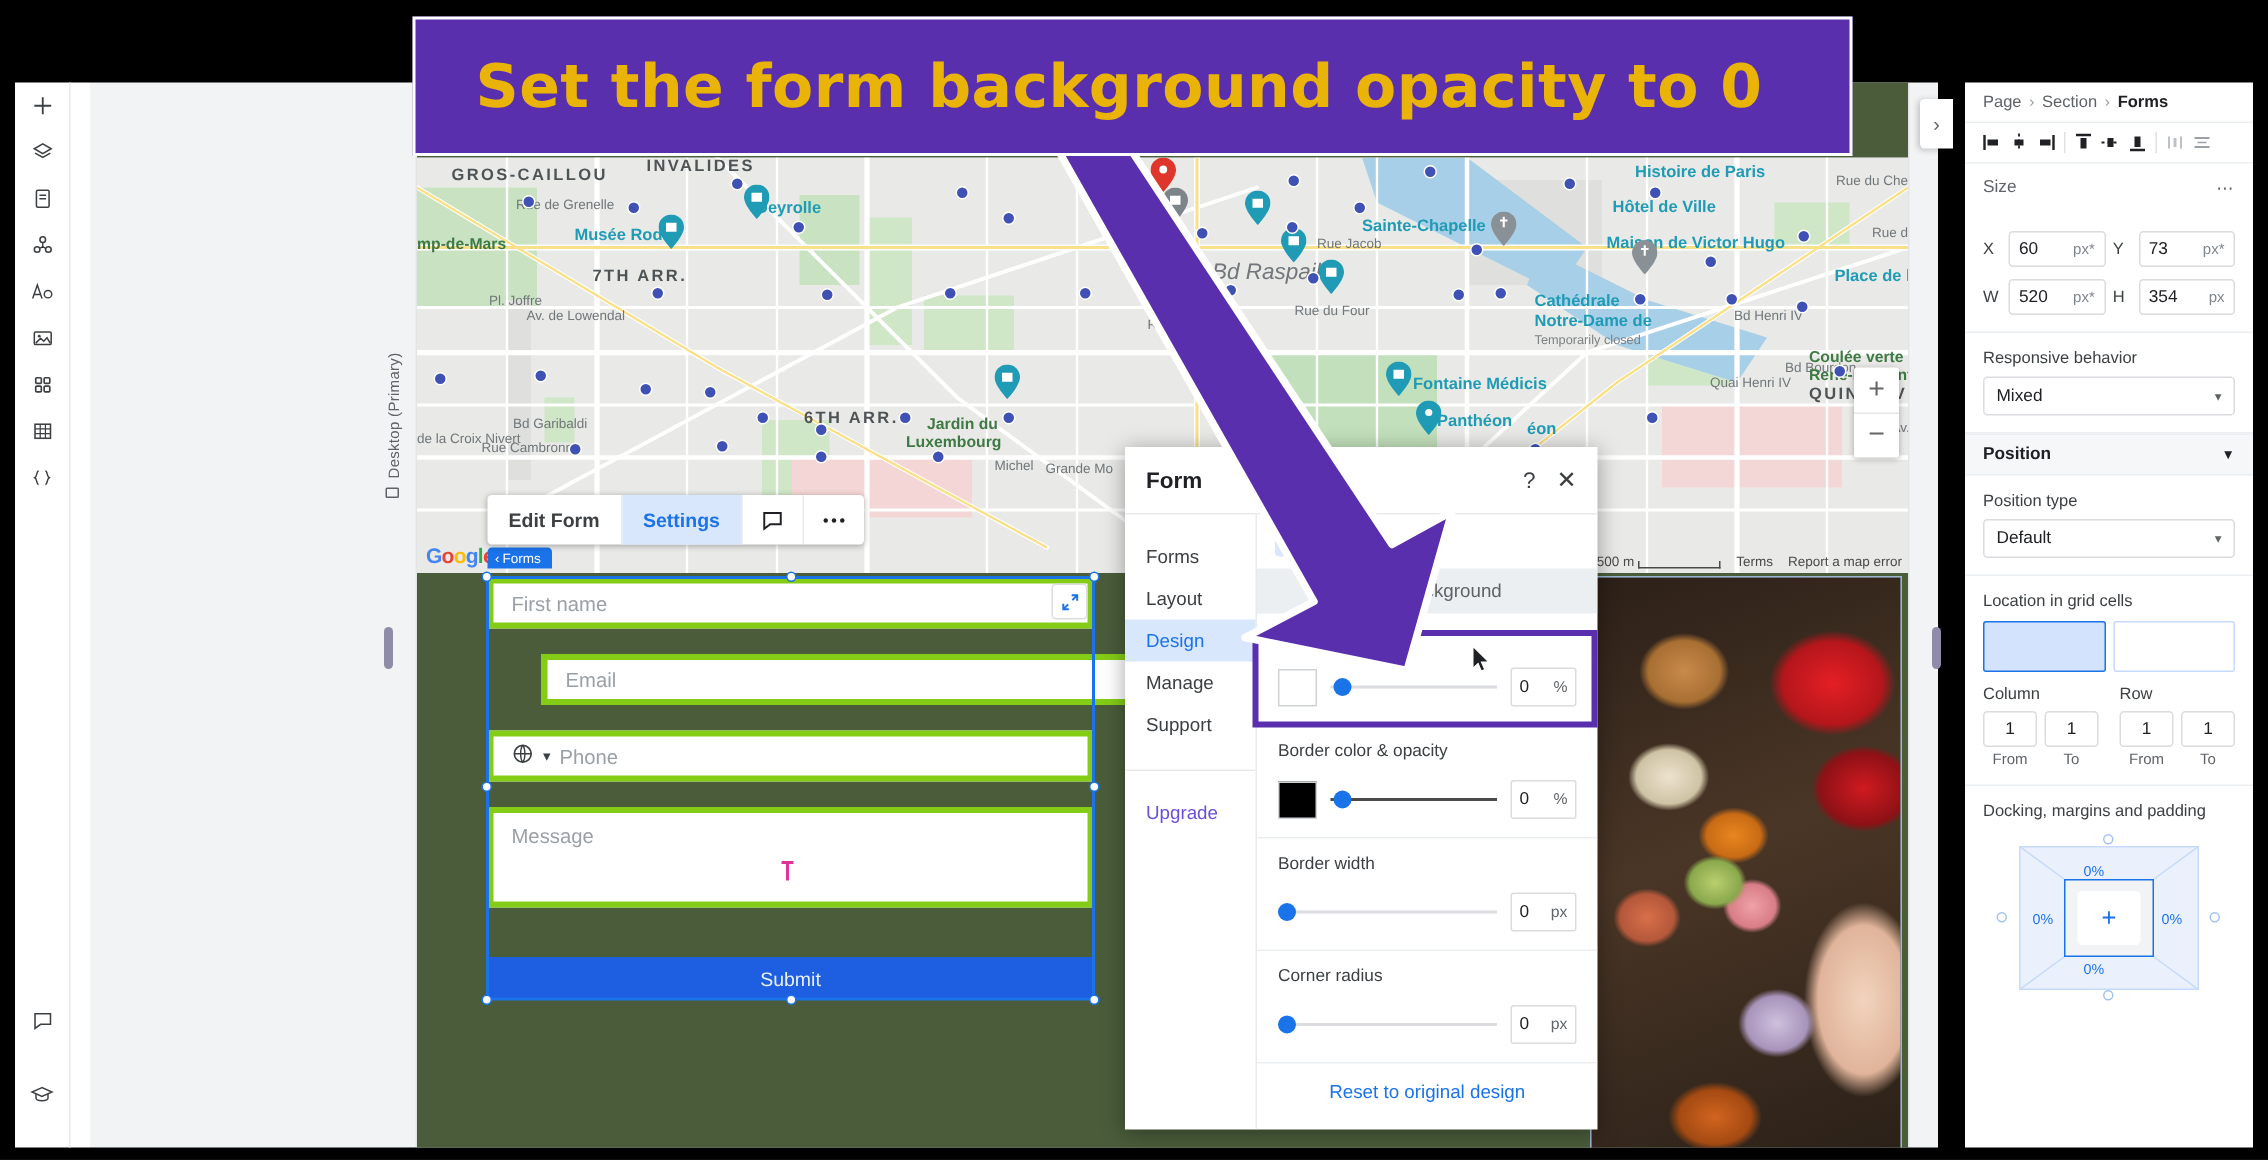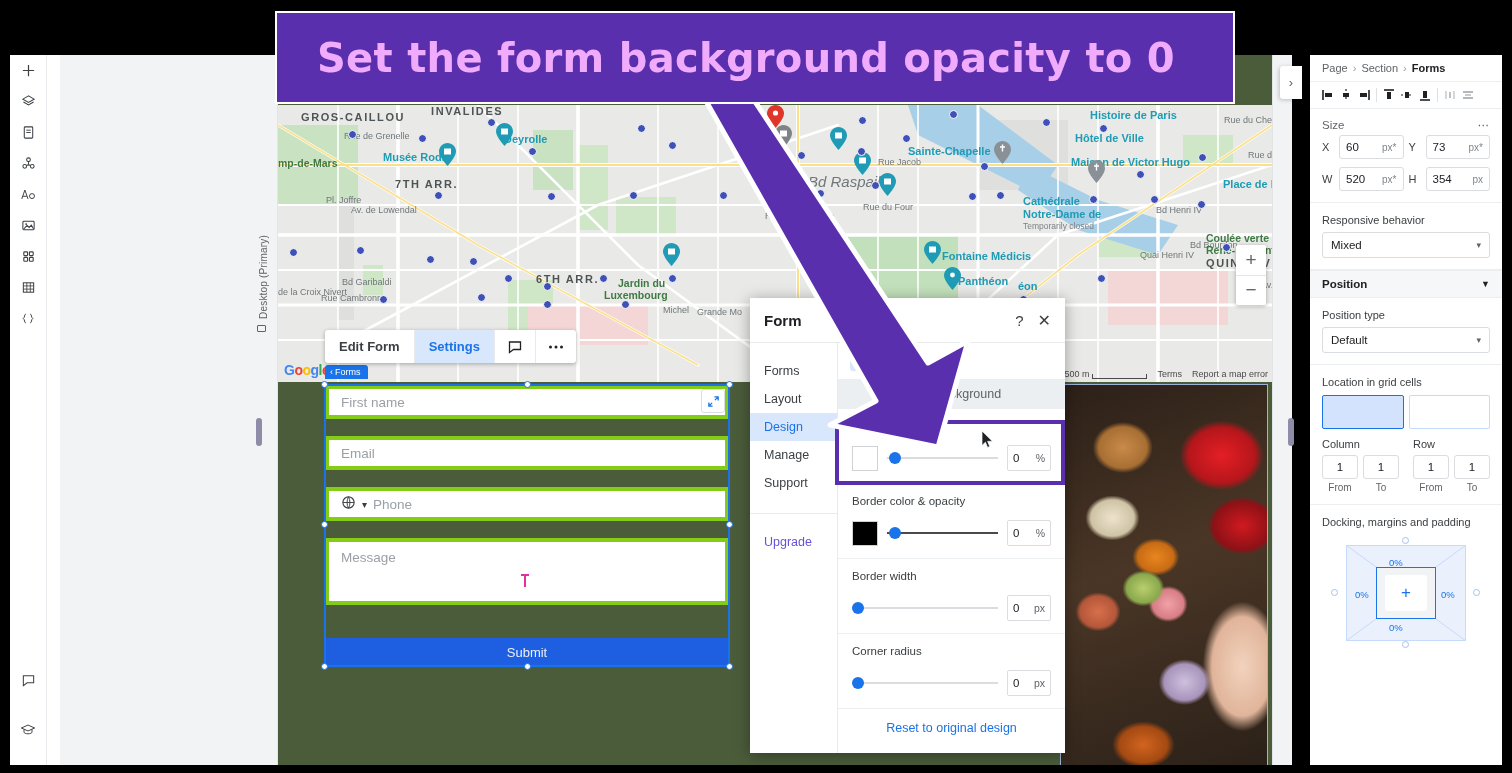--- a/index.html
+++ b/index.html
@@ -127,21 +127,21 @@
   }
   .formwrap {
     position:absolute; left:47px; top:330px; width:404px; height:316px; z-index:4;
   }
   .formwrap .field {
     position:absolute; left:0; width:404px; background:#fff;
     border:4px solid #84cc16; display:flex; align-items:center;
     padding:0 12px; color:#9aa0a6; font-size:13.5px;
   }
   .formwrap .field.f1 { top:0;   height:34px; }
-  .formwrap .field.f2 { top:51px; height:34px; }
+  .formwrap .field.f2 { top:51px; height:34px;margin-left:36px; }
   .formwrap .field.f3 { top:102px; height:34px; gap:6px; }
   .formwrap .field.f4 { top:153px; height:67px; align-items:flex-start; padding-top:8px; }
   .submitbtn {
     position:absolute; left:0; top:253px; width:404px; height:28px;
     background:#1d5fe0; color:#eaeff8; font-size:13px;
     display:flex; align-items:center; justify-content:center;
   }
   .selbox { position:absolute; left:-1px; top:-1px; width:406px; height:283px; border:2px solid #1a73e8; }
   .handle { position:absolute; width:7px; height:7px; background:#fff; border:1.4px solid #1a73e8; border-radius:50%; }
   .expandbtn {
@@ -234,42 +234,42 @@
   }
   .cursor-arrow { position:absolute; left:982px; top:431px; z-index:32; }
 
   
   .banner {
     position:absolute; left:275px; top:11px; width:960px; height:93px;
     background:#5a2fad; border:2px solid #fff; z-index:40;
     display:flex; align-items:center; padding-left:40px;
   }
   .banner span {
-    color:#f0abfc; font-size:40px; font-weight:bold; letter-spacing:.3px;
+    color:#eab308; font-size:40px; font-weight:bold; letter-spacing:.3px;
     font-family:"DejaVu Sans", sans-serif;
     text-align:center;
   }
   .bigarrow { position:absolute; left:700px; top:95px; z-index:39; }
 
   
   .rpanel {
     position:absolute; left:1310px; top:55px; width:192px; height:710px;
     background:#fff; font-size:11.5px; color:#3c4043; overflow:hidden;
   }
   .crumb { height:26px; display:flex; align-items:center; gap:5px; padding:0 12px; color:#5f6368; font-size:11px; }
   .crumb b { color:#202124; }
   .crumb .sepg { color:#9aa0a6; }
   .aligntools {
     height:28px; border-top:1px solid #eceff1; border-bottom:1px solid #eceff1;
     display:flex; align-items:center; gap:2px; padding:0 10px;
   }
   .aligntools .ai { width:16px; height:20px; display:flex; align-items:center; justify-content:center; }
   .aligntools .vsep { width:1px; height:14px; background:#e0e0e0; margin:0 2px; }
   .rsec { padding:9px 12px 11px; border-bottom:1px solid #eceff1; }
-  .rsec .hdr { display:flex; align-items:center; justify-content:space-between; margin-bottom:3px; }
+  .rsec .hdr { display:flex; align-items:center; justify-content:space-between; margin-bottom:22px; }
   .rsec .hdr .t { font-size:11.5px; color:#5f6368; }
   .rsec .hdr .dots { color:#5f6368; letter-spacing:1px; }
   .sizegrid { display:grid; grid-template-columns:12px 1fr 12px 1fr; gap:8px 5px; align-items:center; }
   .sizegrid .k { font-size:11px; color:#3c4043; }
   .ibox {
     height:24px; border:1px solid #dadce0; border-radius:3px; display:flex; align-items:center;
     justify-content:space-between; padding:0 6px; font-size:11.5px; color:#202124;
   }
   .ibox .u { color:#80868b; font-size:10px; }
   .fieldlabel { font-size:11px; color:#3c4043; margin:2px 0 6px; }

